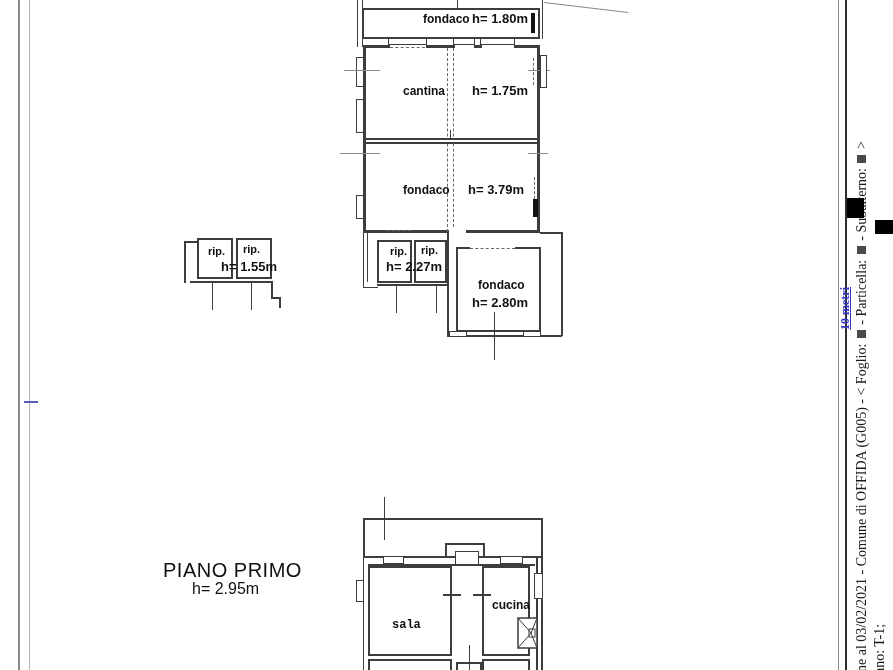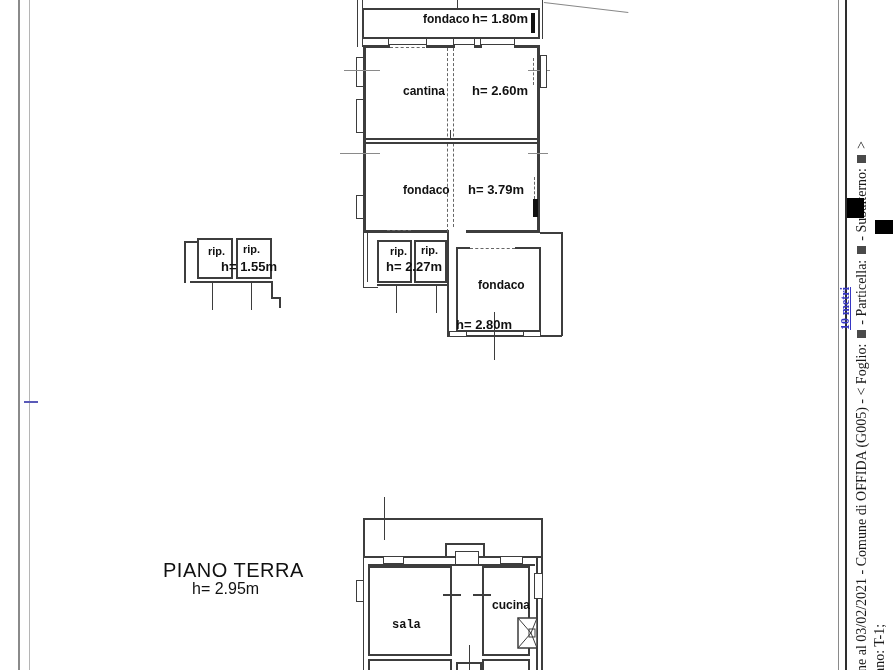--- a/index.html
+++ b/index.html
@@ -45,21 +45,21 @@
 
   <div class="vtext" style="left:872px;top:674px;">ano: T-1;</div>
 
   <div class="vtext-blue" style="left:838px;top:330px;color:#3636c4;">10 metri</div>
 
   <div class="redact-lg" style="left:847px;top:198px;width:17px;height:20px;"></div>
   <div class="redact-lg" style="left:875px;top:220px;width:18px;height:14px;"></div>
 
   <div class="diag" style="left:544px;top:2px;width:85px;transform:rotate(6.8deg);"></div>
 
-  <div class="t floor-title" style="left:163px;top:559px;">PIANO TERRA</div>
+  <div class="t floor-title" style="left:163px;top:559px;">PIANO PRIMO</div>
   <div class="t floor-sub" style="left:192px;top:580px;">h= 2.95m</div>
 
   <div class="ln" style="left:357px;top:0;width:1px;height:47px;"></div>
   <div class="ln" style="left:362px;top:0;width:1px;height:47px;"></div>
   <div class="ln" style="left:457px;top:0;width:1px;height:9px;"></div>
   <div class="ln" style="left:542px;top:0;width:1px;height:39px;"></div>
 
   <div class="wall2" style="left:362px;top:8px;width:178px;height:31px;"></div>
   <div class="ln" style="left:531px;top:13px;width:4px;height:20px;background:#111;"></div>
   <div class="t room-label" style="left:423px;top:12px;">fondaco</div>
@@ -88,21 +88,21 @@
   <div class="dash-v" style="left:534px;top:177px;height:22px;"></div>
   <div class="ln" style="left:533px;top:199px;width:5px;height:18px;background:#111;"></div>
 
   <div class="dash-v" style="left:447px;top:48px;height:184px;"></div>
   <div class="dash-v" style="left:453px;top:48px;height:184px;"></div>
 
   <div class="white" style="left:366px;top:138px;width:171px;height:6px;border-top:2px solid #3d3d3d;border-bottom:2px solid #3d3d3d;box-sizing:border-box;"></div>
   <div class="ln" style="left:450px;top:130px;width:1px;height:8px;"></div>
 
   <div class="t room-label" style="left:403px;top:84px;">cantina</div>
-  <div class="t room-h" style="left:472px;top:83px;">h= 2.60m</div>
+  <div class="t room-h" style="left:472px;top:83px;">h= 1.75m</div>
   <div class="t room-label" style="left:403px;top:183px;">fondaco</div>
   <div class="t room-h" style="left:468px;top:182px;">h= 3.79m</div>
 
   <div class="dash-h" style="left:387px;top:230px;width:24px;"></div>
   <div class="white" style="left:449px;top:229px;width:17px;height:5px;"></div>
 
   <div class="ln" style="left:363px;top:232px;width:1px;height:56px;"></div>
   <div class="ln" style="left:367px;top:232px;width:1px;height:50px;"></div>
   <div class="ln" style="left:363px;top:287px;width:15px;height:1px;"></div>
   <div class="wall2" style="left:377px;top:240px;width:35px;height:43px;"></div>
@@ -118,21 +118,21 @@
   <div class="ln" style="left:561px;top:232px;width:1.5px;height:104px;"></div>
   <div class="ln" style="left:540px;top:232px;width:22px;height:1.5px;"></div>
   <div class="ln" style="left:447px;top:335px;width:115px;height:1.5px;"></div>
   <div class="wall25" style="left:456px;top:247px;width:85px;height:85px;"></div>
   <div class="white" style="left:470px;top:246px;width:45px;height:4px;"></div>
   <div class="dash-h" style="left:470px;top:248px;width:45px;"></div>
   <div class="win" style="left:449px;top:331px;width:18px;height:6px;"></div>
   <div class="win" style="left:523px;top:331px;width:18px;height:6px;"></div>
   <div class="ln" style="left:494px;top:312px;width:1px;height:48px;"></div>
   <div class="t room-label" style="left:478px;top:278px;">fondaco</div>
-  <div class="t room-h" style="left:456px;top:295px;margin-top:22px;">h= 2.80m</div>
+  <div class="t room-h" style="left:472px;top:295px;">h= 2.80m</div>
 
   <div class="ln" style="left:184px;top:241px;width:1.5px;height:42px;"></div>
   <div class="ln" style="left:184px;top:241px;width:13px;height:1.5px;"></div>
   <div class="wall2" style="left:197px;top:238px;width:36px;height:41px;"></div>
   <div class="wall2" style="left:236px;top:238px;width:36px;height:41px;"></div>
   <div class="ln" style="left:190px;top:281px;width:82px;height:1.5px;"></div>
   <div class="ln" style="left:212px;top:283px;width:1px;height:27px;"></div>
   <div class="ln" style="left:251px;top:283px;width:1px;height:27px;"></div>
   <div class="ln" style="left:271px;top:281px;width:1.5px;height:17px;"></div>
   <div class="ln" style="left:271px;top:297px;width:9px;height:1.5px;"></div>

